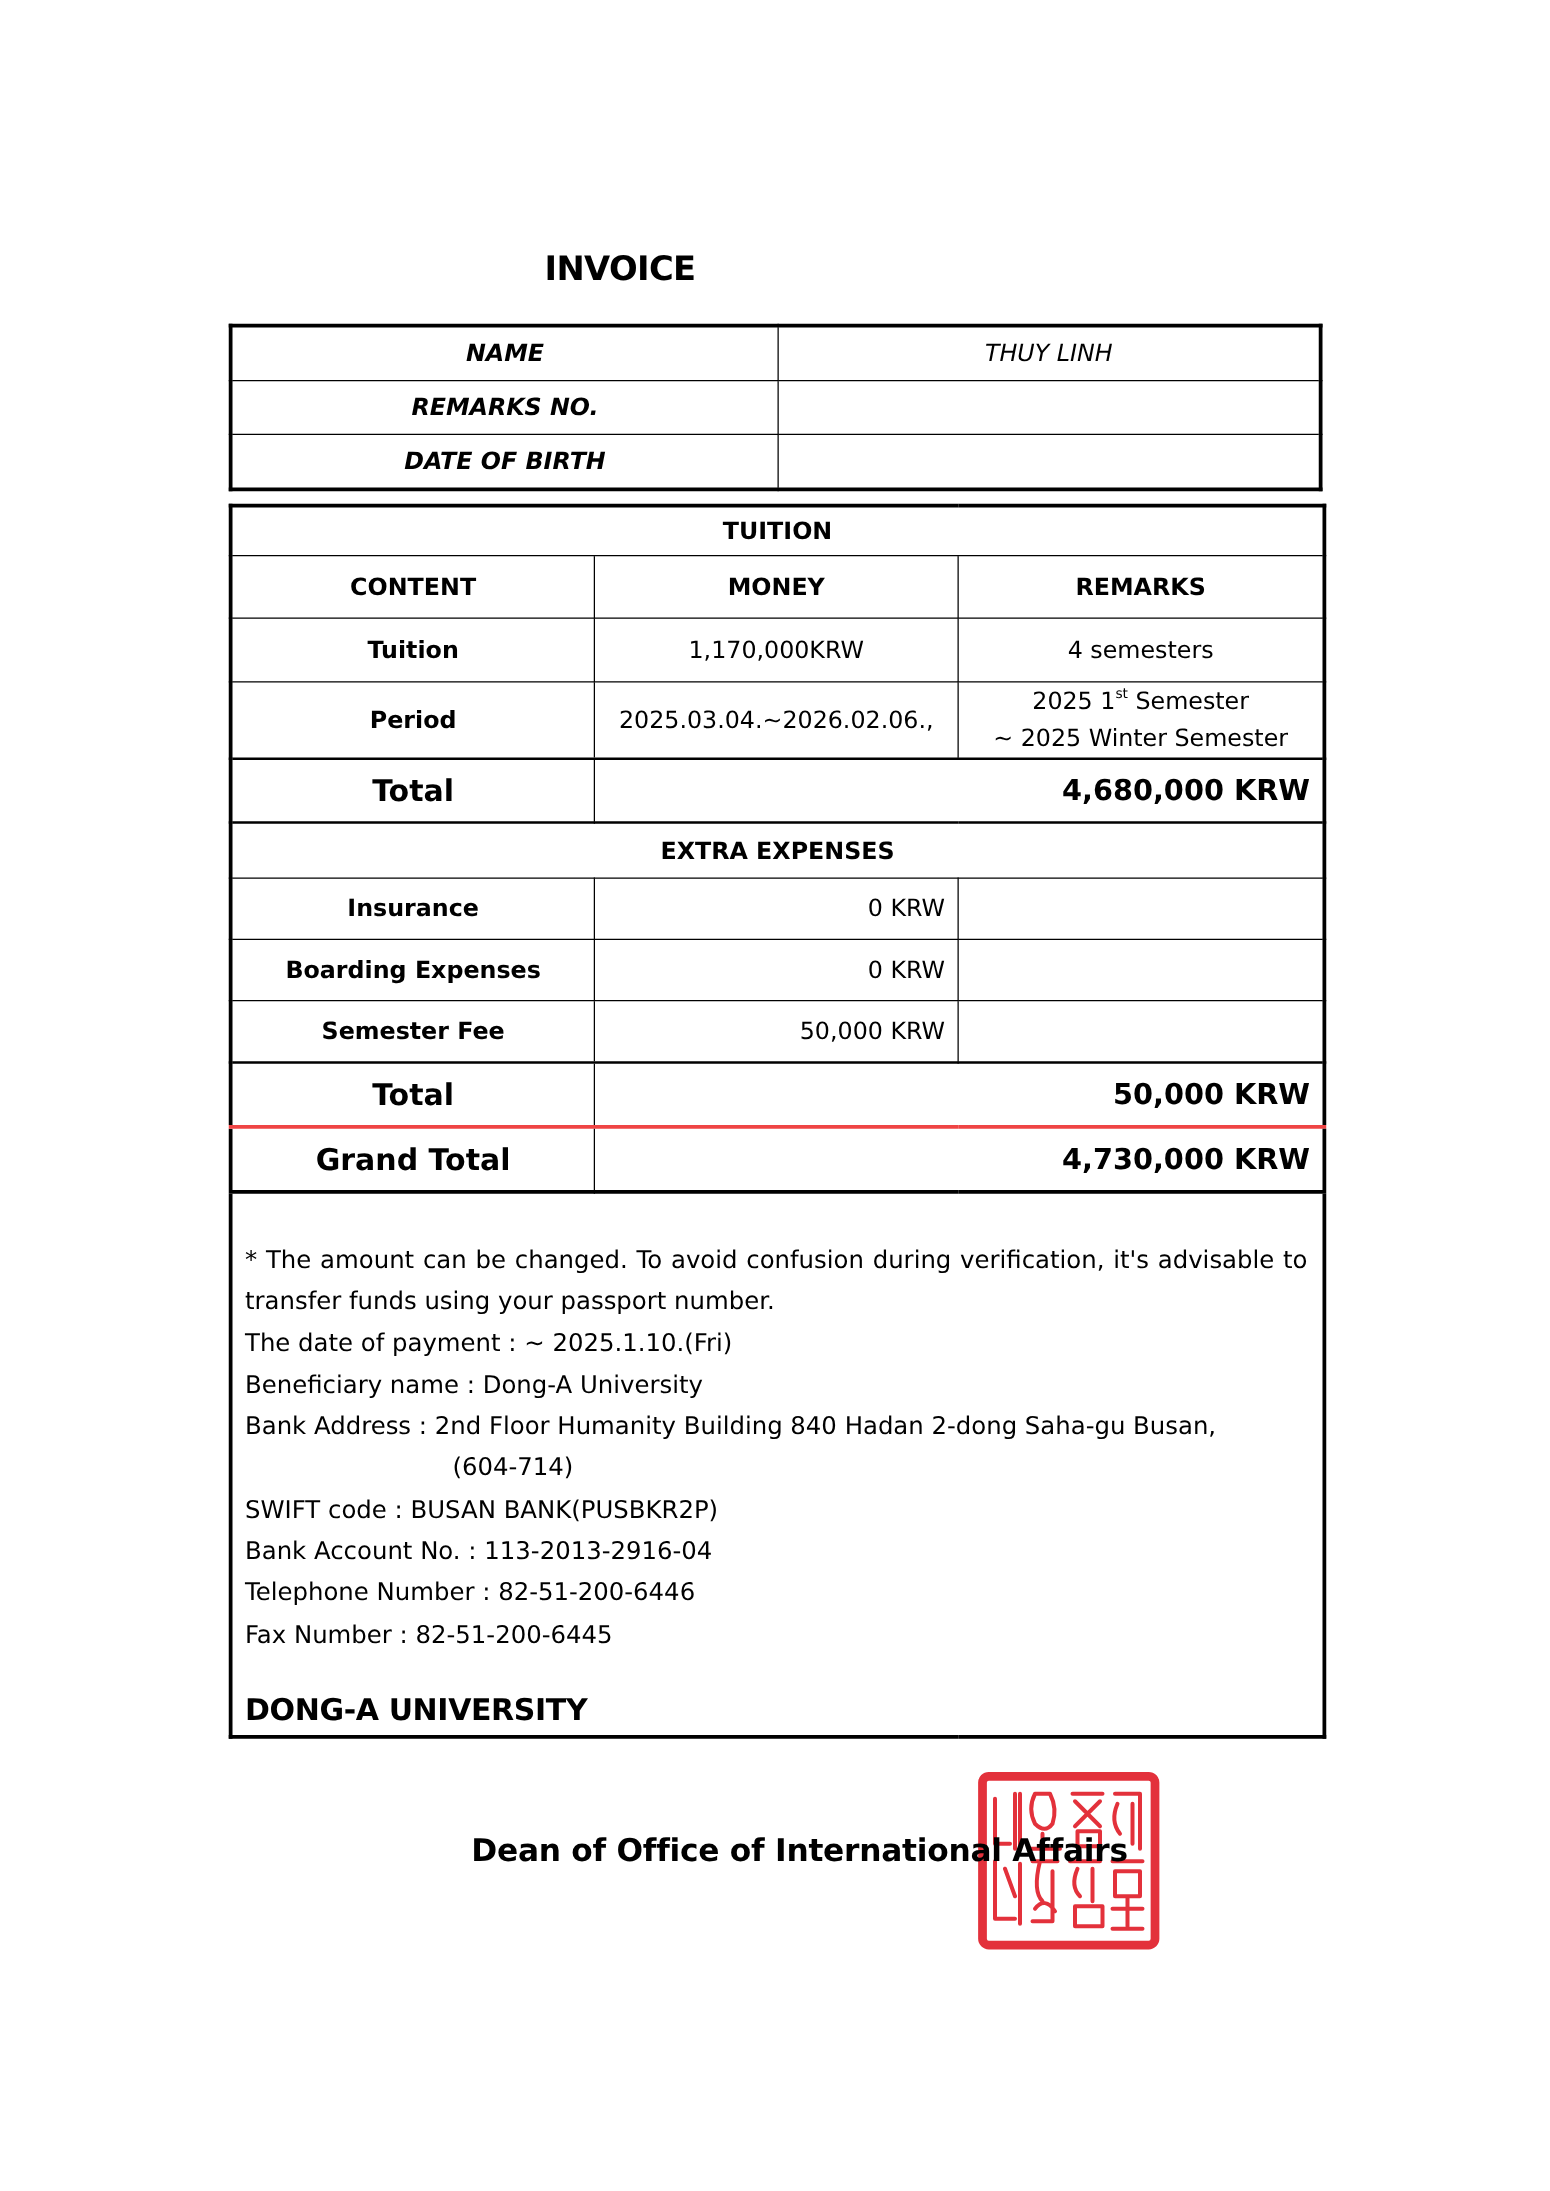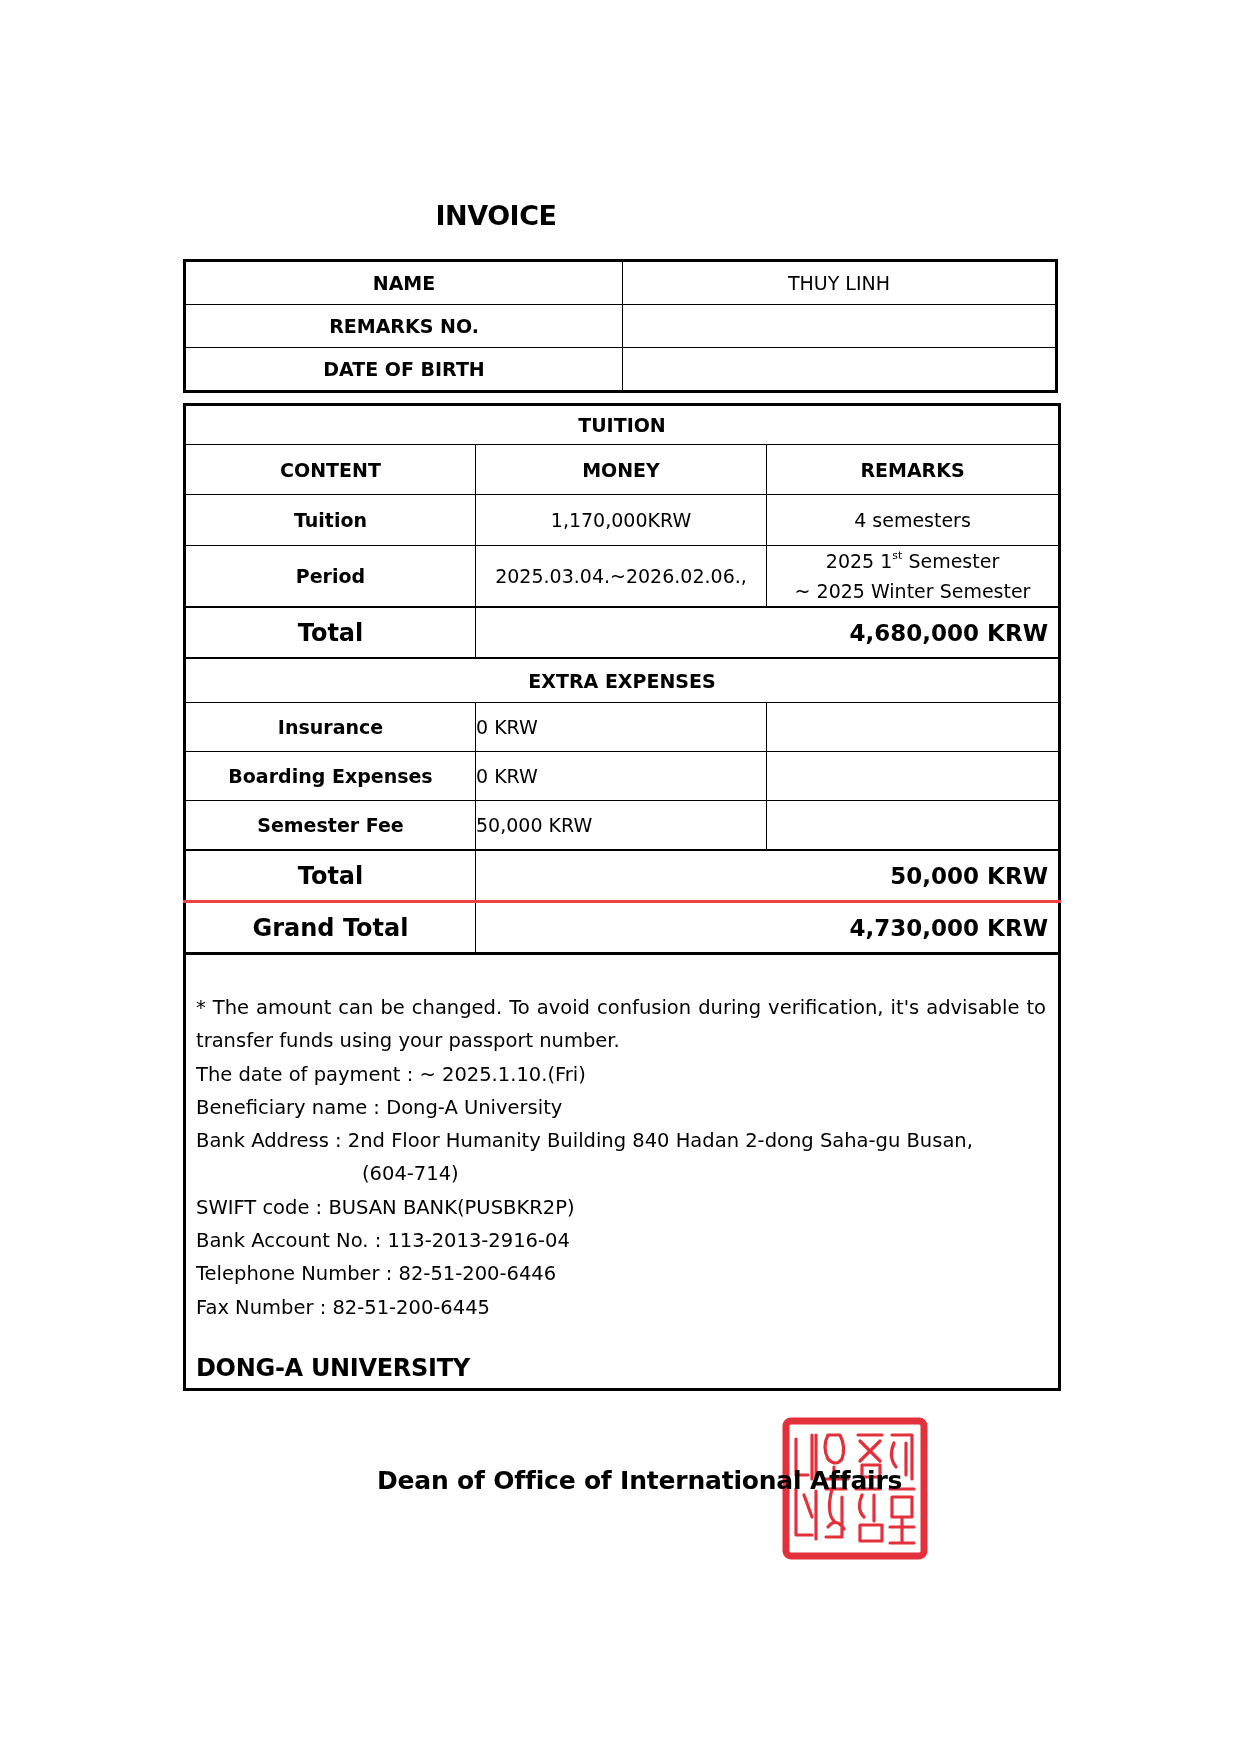--- a/index.html
+++ b/index.html
@@ -8,36 +8,36 @@
       font-family: "DejaVu Sans", "Liberation Sans", sans-serif;
       color: #000;
     }
     .title {
       position: absolute; left: 0; width: 992px; top: 200px;
       text-align: center; font-weight: bold; font-size: 27px; letter-spacing: -0.5px;
     }
     table { border-collapse: collapse; position: absolute; table-layout: fixed; }
     td { border: 1px solid #000; text-align: center; vertical-align: middle; padding: 0; }
     .info { left: 183px; top: 259px; width: 875px; border: 3px solid #000; }
-    .info td { height: 42px; font-size: 19px; }
+    .info td { height: 42px; font-size: 19px; font-style: italic; }
     .info td.lbl { font-weight: bold; width: 436px; }
     .fees { left: 183px; top: 403px; width: 875px; border: 3px solid #000; }
     .fees td { font-size: 19px; }
     .fees .sect { font-weight: bold; height: 38px; }
     .fees .hdr td { font-weight: bold; height: 49px; }
     .fees .lbl { font-weight: bold; }
     .fees .row td { height: 50px; }
     .fees .row2 td { height: 59px; }
     .fees .remark2 { font-size: 19px; line-height: 30px; }
     .fees .total-row td { height: 49px; border-top: 2px solid #000; }
     .fees .total-row td.lbl { font-size: 24px; font-weight: bold; }
     .fees .total-row td.amt { text-align: right; padding-right: 10px; font-size: 23px; font-weight: bold; }
     .fees .extra-hdr td { height: 43px; border-top: 2px solid #000; font-weight: bold; }
     .fees .exp td { height: 48px; }
-    .fees .exp td.money { text-align: left; padding-right: 10px; }
+    .fees .exp td.money { text-align: right; padding-right: 10px; }
     .fees .grand td { border-top: 3px solid #ef4444; }
     .fees .notes td {
       text-align: left; vertical-align: top; border-top: 3px solid #000;
       padding: 36px 12px 6px 10px; height: 388px; box-sizing: border-box;
     }
     .notes-line { font-size: 19.5px; line-height: 33.3px; }
     .justify { text-align: justify; text-align-last: left; }
     .indent { padding-left: 166px; }
     .uni { font-weight: bold; font-size: 24px; margin-top: 30px; letter-spacing: -0.3px; }
     sup { font-size: 11px; line-height: 0; vertical-align: 9px; }

